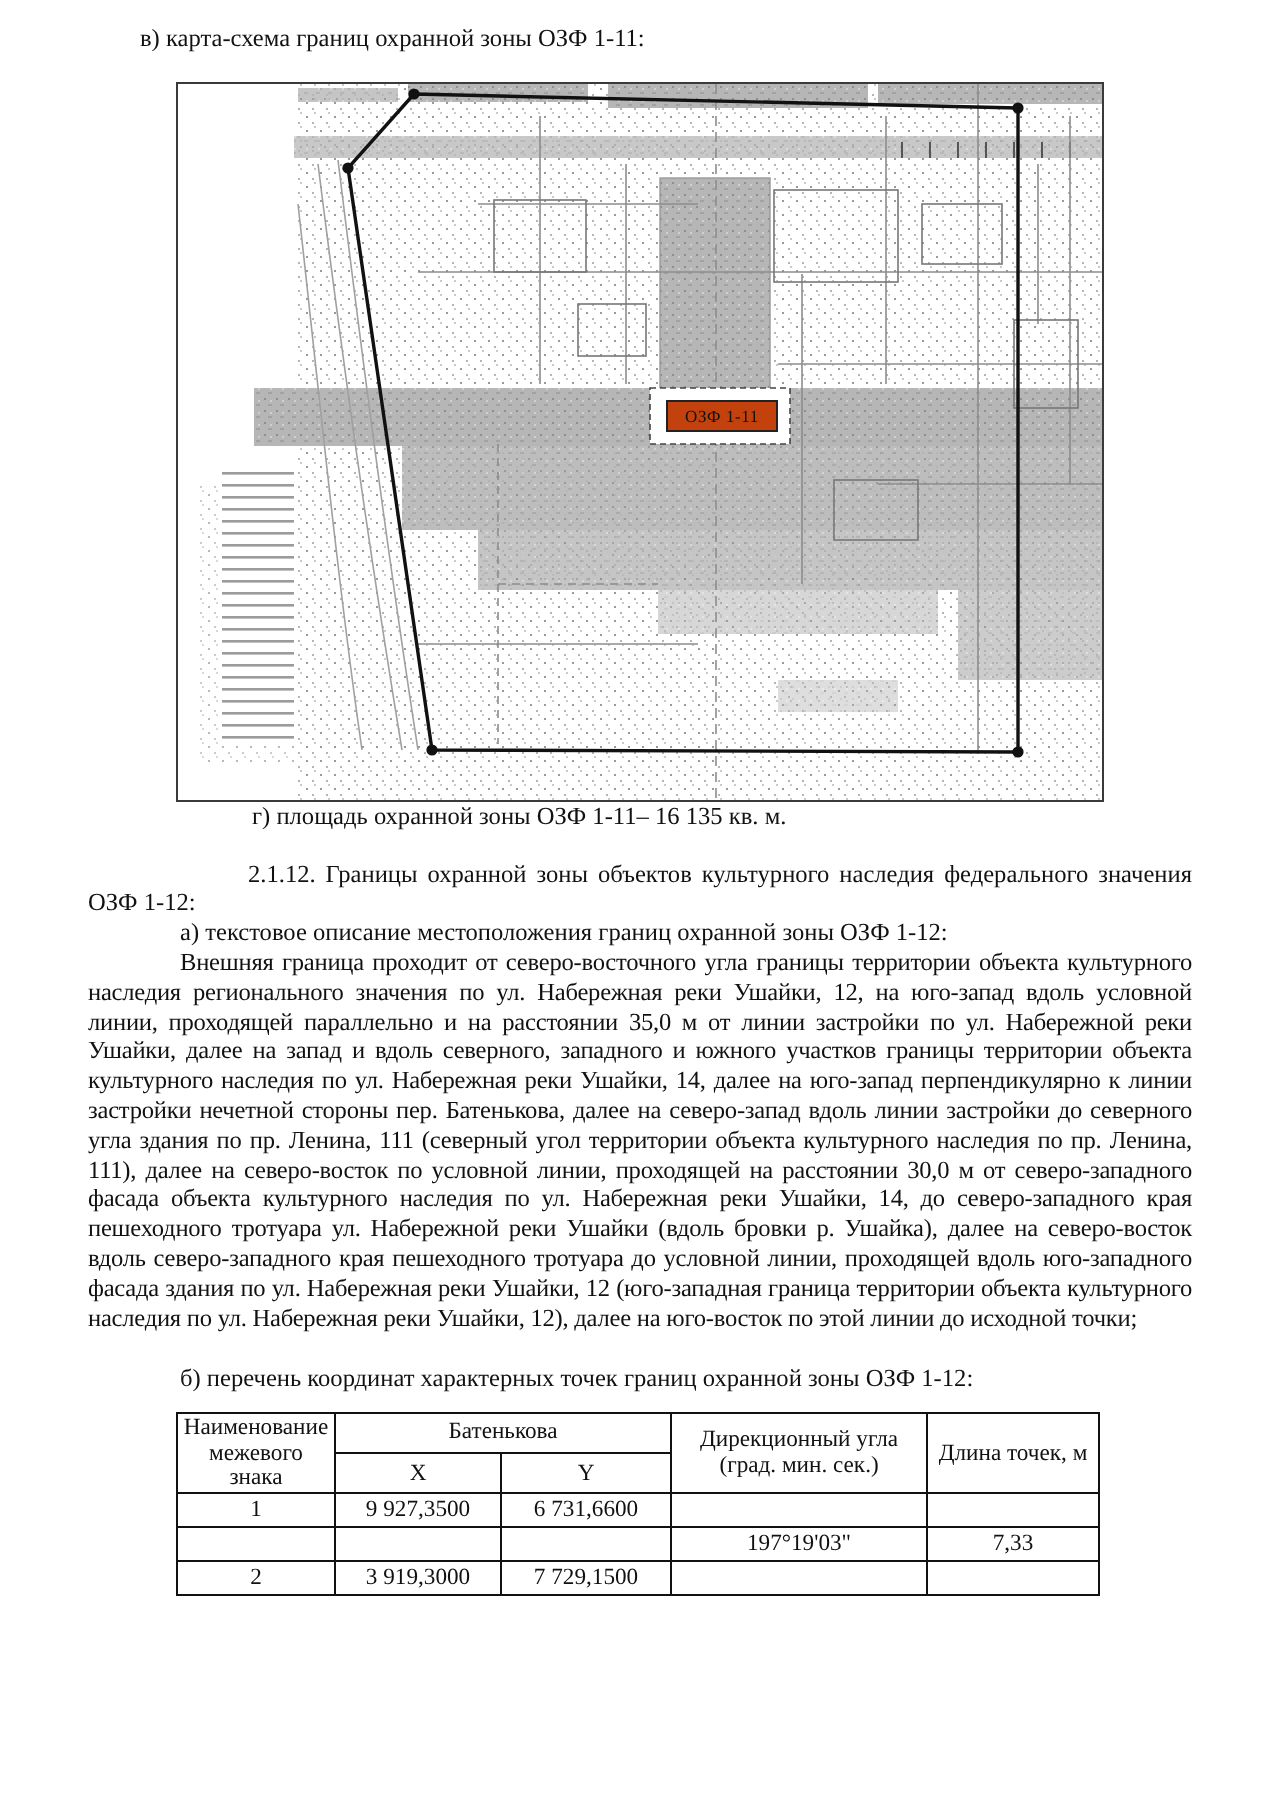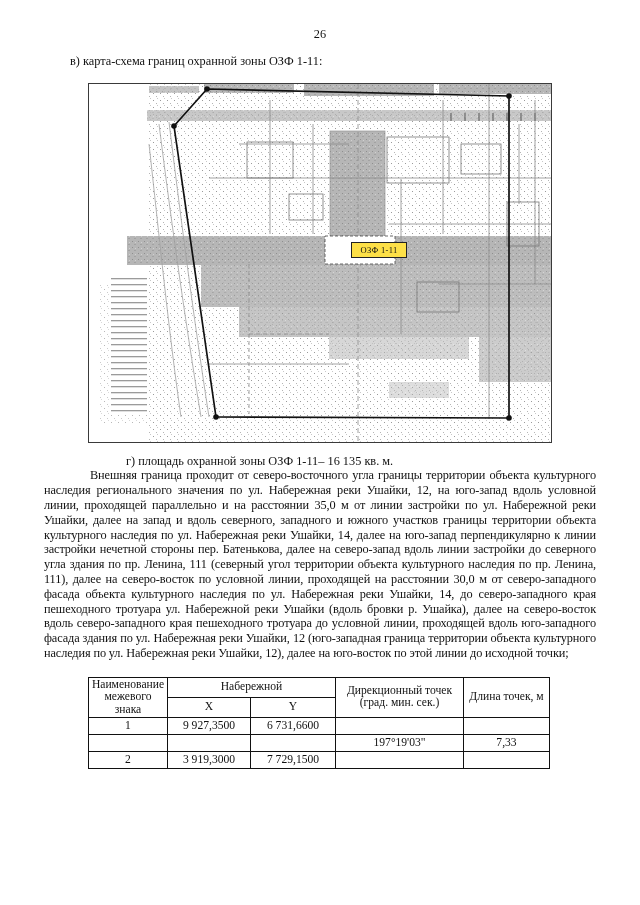--- a/index.html
+++ b/index.html
@@ -25,31 +25,30 @@
   .map-figure{
     position:relative;
     margin:14px 0 0 88px;
     width:462px;height:358px;
     border:1px solid #3a3a3a;
     background:#fff;
   }
   .map-figure svg{display:block;}
   .map-zone-label{
     position:absolute;
-    left:262px;top:158px;
+    left:244px;top:158px;
     width:54px;height:14px;
     border:1px solid #222;
-    background:#fde047;
+    background:#c2410c;
     font-size:8.5px;
     line-height:14px;
     text-align:center;
     letter-spacing:0.3px;
   }
   .caption-g{
-    margin-top:11px;
     padding-left:126px;
     padding-right:44px;
   }
   .clause{
     margin:14px 44px 0 44px;
     text-align:justify;
     text-indent:80px;
   }
   .item-line{
     margin:0 44px 0 44px;
@@ -84,21 +83,20 @@
   .coords-table .c-y{width:85px;}
   .coords-table .c-ang{width:128px;}
   .coords-table .c-len{width:86px;}
   .coords-table tr.data-row td{height:14px;}
 </style>
 </head>
 <body>
 
 <div class="page">
 
-  <div class="page-number">26</div>
 
   <div class="heading-v">в) карта-схема границ охранной зоны ОЗФ 1-11:</div>
 
   <div class="map-figure">
     <svg width="462" height="358" viewBox="0 0 462 358" aria-hidden="true">
       <defs>
         <pattern id="sp1" width="7" height="7" patternUnits="userSpaceOnUse">
           <rect width="7" height="7" fill="#ffffff"></rect>
           <rect x="1" y="2" width="1" height="1" fill="#9a9a9a"></rect>
           <rect x="4" y="5" width="1" height="1" fill="#b5b5b5"></rect>
@@ -184,38 +182,41 @@
         <circle cx="420" cy="334" r="2.8"></circle>
         <circle cx="127" cy="333" r="2.8"></circle>
         <circle cx="85" cy="42" r="2.8"></circle>
       </g>
     </svg>
     <div class="map-zone-label">ОЗФ 1-11</div>
   </div>
 
   <div class="caption-g">г) площадь охранной зоны ОЗФ 1-11– 16 135 кв. м.</div>
 
-
+  <div class="clause">2.1.12. Границы охранной зоны объектов культурного наследия федерального значения ОЗФ 1-12:</div>
+
+  <div class="item-line">а) текстовое описание местоположения границ охранной зоны ОЗФ 1-12:</div>
 
   <div class="description">Внешняя граница проходит от северо-восточного угла границы территории объекта культурного наследия регионального значения по ул. Набережная реки Ушайки, 12, на юго-запад вдоль условной линии, проходящей параллельно и на расстоянии 35,0 м от линии застройки по ул. Набережной реки Ушайки, далее на запад и вдоль северного, западного и южного участков границы территории объекта культурного наследия по ул. Набережная реки Ушайки, 14, далее на юго-запад перпендикулярно к линии застройки нечетной стороны пер. Батенькова, далее на северо-запад вдоль линии застройки до северного угла здания по пр. Ленина, 111 (северный угол территории объекта культурного наследия по пр. Ленина, 111), далее на северо-восток по условной линии, проходящей на расстоянии 30,0 м от северо-западного фасада объекта культурного наследия по ул. Набережная реки Ушайки, 14, до северо-западного края пешеходного тротуара ул. Набережной реки Ушайки (вдоль бровки р. Ушайка), далее на северо-восток вдоль северо-западного края пешеходного тротуара до условной линии, проходящей вдоль юго-западного фасада здания по ул. Набережная реки Ушайки, 12 (юго-западная граница территории объекта культурного наследия по ул. Набережная реки Ушайки, 12), далее на юго-восток по этой линии до исходной точки;</div>
 
+  <div class="item-line">б) перечень координат характерных точек границ охранной зоны ОЗФ 1-12:</div>
 
   <table class="coords-table">
     <colgroup>
       <col class="c-name">
         <col class="c-x">
         <col class="c-y">
         <col class="c-ang">
         <col class="c-len">
     </colgroup>
     <tbody>
         <tr>
       <th rowspan="2">Наименование межевого знака</th>
-      <th colspan="2">Набережной</th>
-      <th rowspan="2">Дирекционный точек (град. мин. сек.)</th>
+      <th colspan="2">Батенькова</th>
+      <th rowspan="2">Дирекционный угла (град. мин. сек.)</th>
       <th rowspan="2">Длина точек, м</th>
     </tr>
     <tr>
       <th>X</th>
       <th>Y</th>
     </tr>
     <tr class="data-row">
       <td>1</td>
       <td>9 927,3500</td>
       <td>6 731,6600</td>

